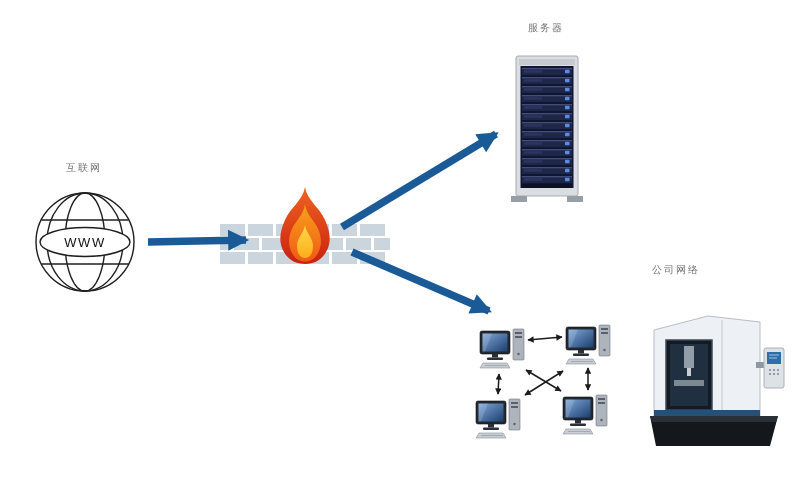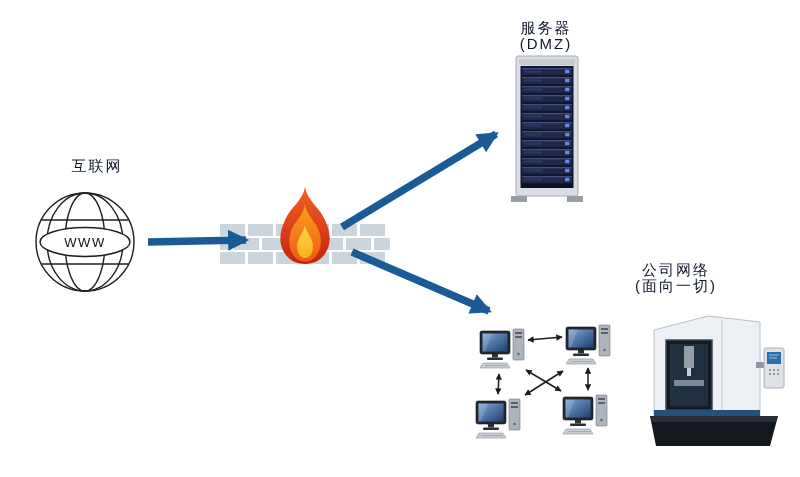--- a/index.html
+++ b/index.html
@@ -2,33 +2,33 @@
 <html><head>
 <meta charset="utf-8">
 <style>
   html,body{margin:0;padding:0;background:#ffffff;}
   .canvas{
     position:relative;width:800px;height:477px;background:#ffffff;overflow:hidden;
     font-family:"Liberation Sans","DejaVu Sans",sans-serif;color:#1c1c1c;
   }
   .abs{position:absolute;}
   .label{
-    position:absolute;text-align:center;font-size:15px;line-height:16px;
-    letter-spacing:2px;color:#0f172a;
+    position:absolute;text-align:center;font-size:10px;line-height:16px;
+    letter-spacing:2px;color:#737373;
   }
   svg{display:block;}
   svg text{font-family:"Liberation Sans","DejaVu Sans",sans-serif;}
   .overlay{position:absolute;left:0;top:0;pointer-events:none;}
 </style>
 </head>
 <body>
 
 <div class="canvas">
 
-  <div class="label" style="left:47px;top:160px;width:100px;font-family:Liberation Mono, monospace;">互联网</div>
+  <div class="label" style="left:34px;top:160px;width:100px;">互联网</div>
 
   <svg class="abs" style="left:33px;top:190px;" width="104" height="104" viewBox="0 0 104 104">
     <g fill="none" stroke="#1f1f1f" stroke-width="1.4">
       <circle cx="52" cy="52" r="49" fill="#ffffff"></circle>
       <ellipse cx="52" cy="52" rx="20" ry="49"></ellipse>
       <ellipse cx="52" cy="52" rx="38" ry="49"></ellipse>
       <line x1="8.5" y1="30" x2="95.5" y2="30"></line>
       <line x1="8.5" y1="74" x2="95.5" y2="74"></line>
       <ellipse cx="52" cy="52" rx="45" ry="14.5" fill="#ffffff"></ellipse>
     </g>
@@ -73,21 +73,20 @@
     </g>
     <g>
       <path fill="url(#flameOuter)" d="M85 3 C83 16 70 24 65 36 C60 47 59 56 62 64 C66 74 74 80 85 80 C96 80 104 74 108 64 C111 56 110 47 105 36 C100 24 87 16 85 3 Z"></path>
       <path fill="url(#flameMid)" d="M85 20 C84 31 74 38 71 47 C68.5 54.5 68.5 61 71 67 C74.5 74.5 79 77.5 85 77.5 C91 77.5 95.5 74.5 99 67 C101.5 61 101.5 54.5 99 47 C96 38 86 31 85 20 Z"></path>
       <path fill="url(#flameCore)" d="M85 41 C86.5 50 93 53.5 93 62 C93 70 89.5 74 85 74 C80.5 74 77 70 77 62 C77 53.5 83.5 50 85 41 Z"></path>
     </g>
   </svg>
 
   <div class="label" style="left:498px;top:20px;width:96px;">
     <div>服务器</div>
-    <div>(DMZ)</div>
   </div>
 
   <svg class="abs" style="left:502px;top:54px;" width="90" height="152" viewBox="0 0 90 152">
     <defs>
       <g id="srvrow">
         <rect width="50" height="7" fill="#1F2748"></rect>
         <rect width="50" height="1.3" fill="#434D7A"></rect>
         <rect x="43" y="1.8" width="4.5" height="3.4" rx="0.6" fill="#5A8BE8"></rect>
         <rect x="2" y="2.2" width="18" height="2.6" fill="#2C3560"></rect>
       </g>
@@ -108,21 +107,20 @@
     <use href="#srvrow" x="20" y="104"></use>
       <use href="#srvrow" x="20" y="113"></use>
     <use href="#srvrow" x="20" y="122"></use>
     <rect x="20" y="130" width="50" height="4" fill="#0D1126"></rect>
     <rect x="9" y="142" width="16" height="6" fill="#989EA5"></rect>
     <rect x="65" y="142" width="16" height="6" fill="#989EA5"></rect>
   </svg>
 
   <div class="label" style="left:612px;top:262px;width:128px;">
     <div>公司网络</div>
-    <div>(面向一切)</div>
   </div>
 
   <svg class="abs" style="left:466px;top:316px;" width="195" height="145" viewBox="0 0 195 145">
     <defs>
       <linearGradient id="scrGrad" x1="0" y1="0" x2="1" y2="1">
         <stop offset="0" stop-color="#7FA8D9"></stop>
           <stop offset="1" stop-color="#1C3E6E"></stop>
       </linearGradient>
       <marker id="smhead" viewBox="0 0 10 10" refX="9" refY="5" markerWidth="4.6" markerHeight="4.2" orient="auto-start-reverse" markerUnits="strokeWidth">
         <path d="M0 0 L10 5 L0 10 Z" fill="#1c1c1c"></path>

